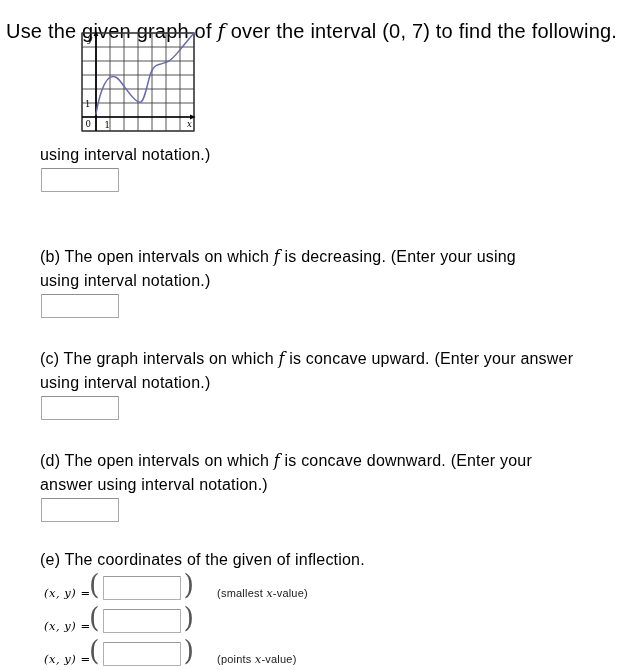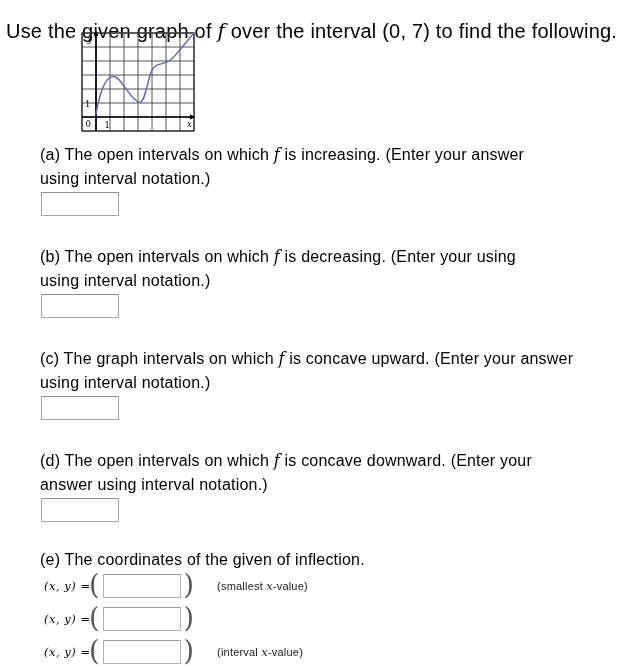--- a/index.html
+++ b/index.html
@@ -23,21 +23,21 @@
     width:70px;height:20px;margin:1px 0 0 1px;padding:1px 3px;
     border:1px solid #a6a6a6;border-top-color:#8f8f8f;border-radius:1px;
     background:#fff;font-size:13px;font-family:"Liberation Sans",sans-serif;
   }
   .e-head{
     position:absolute;left:40px;top:551px;
     font-size:16px;letter-spacing:0.2px;white-space:nowrap;
   }
   .e-row{
     position:absolute;left:44px;height:28px;
-    display:flex;align-items:center;white-space:nowrap;
+    display:flex;align-items:flex-end;white-space:nowrap;
   }
   .xy-label{
     font-family:"DejaVu Serif",serif;font-style:italic;
     font-size:11.5px;letter-spacing:0.5px;width:42px;
   }
   .big-paren{
     font-family:"DejaVu Serif",serif;font-size:27px;font-weight:400;
     color:#555;line-height:1;padding:0 3px;position:relative;top:-2px;
   }
   .e-input{
@@ -70,21 +70,20 @@
 
     <text class="axlab" x="5.5" y="8.5" font-size="8.5">y</text>
     <text class="axlab" x="105" y="94" font-size="8.5">x</text>
     <text x="3.5" y="94" font-size="8.5">0</text>
     <text x="22.5" y="94.5" font-size="8.5">1</text>
     <text x="3" y="73.5" font-size="8.5">1</text>
   </svg>
 </div>
 
 <div class="q" style="top:143px">
-  <div class="line"><span>(a) The open intervals on which </span><span class="fv">f</span><span> is increasing. (Enter your answer</span></div>
   <div class="line">using interval notation.)</div>
   <div><input class="ans-box" type="text" style=""></div>
 </div>
 
 <div class="q" style="top:245px">
   <div class="line"><span>(b) The open intervals on which </span><span class="fv">f</span><span> is decreasing. (Enter your using</span></div>
   <div class="line">using interval notation.)</div>
   <div><input class="ans-box" type="text" style=""></div>
 </div>
 
@@ -115,14 +114,14 @@
   <span class="big-paren">(</span>
   <input class="e-input" type="text" style="">
   <span class="big-paren">)</span>
 </div>
 
 <div class="e-row" style="top:638px">
   <span class="xy-label">(x, y) =</span>
   <span class="big-paren">(</span>
   <input class="e-input" type="text" style="">
   <span class="big-paren">)</span>
-  <span class="hint"><span>(interval </span><span class="fv">x</span><span>-value)</span></span>
+  <span class="hint"><span>(points </span><span class="fv">x</span><span>-value)</span></span>
 </div>
 
 </body></html>

